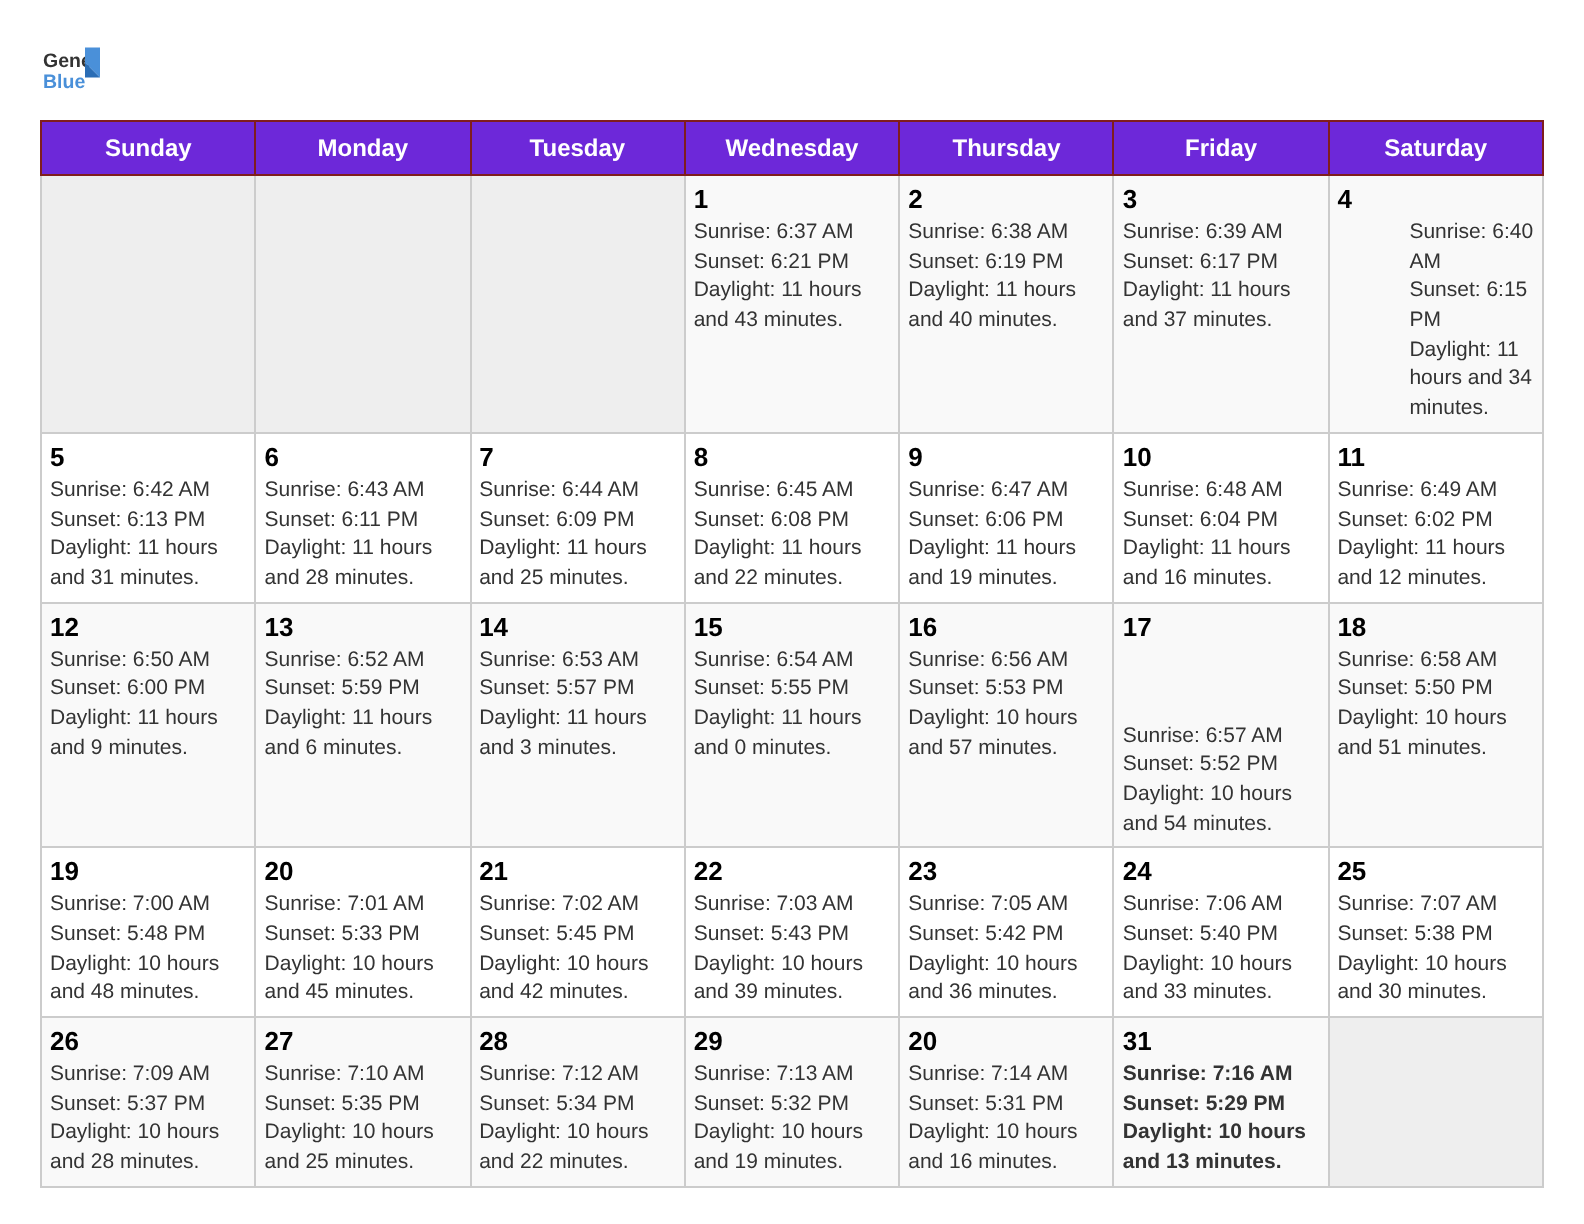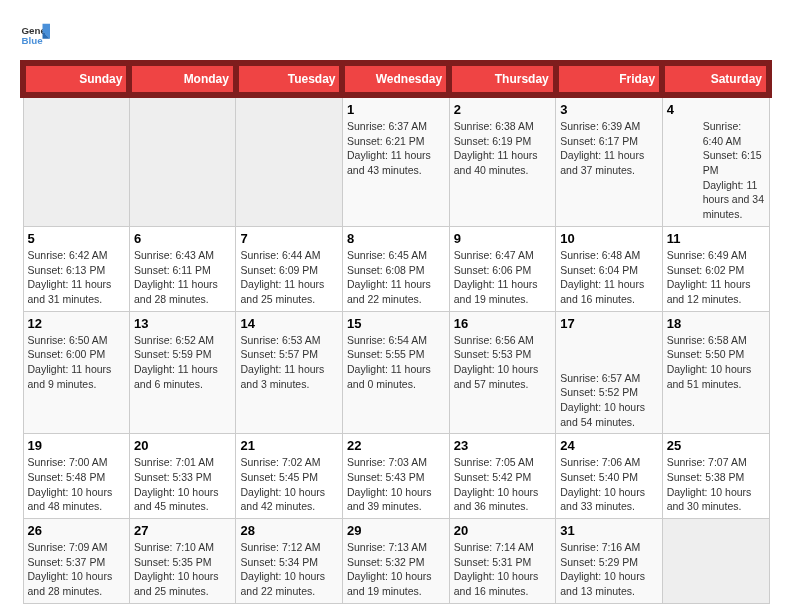--- a/index.html
+++ b/index.html
@@ -37,27 +37,27 @@
       font-size: 16px;
       font-weight: normal;
       color: #555;
     }
     table {
       width: 100%;
       border-collapse: collapse;
       font-size: 11px;
     }
     thead tr th {
-      background-color: #ef4444;
+      background-color: #6d28d9;
       color: #fff;
       padding: 6px 4px;
-      text-align: right;
+      text-align: center;
       font-size: 12px;
       font-weight: bold;
-      border: 6px solid #7f1d1d;
+      border: 1px solid #7f1d1d;
     }
     tbody tr td {
       border: 1px solid #ccc;
       padding: 4px;
       vertical-align: top;
       width: 107px;
       min-height: 80px;
       background: #fff;
     }
     tbody tr:nth-child(odd) td {
@@ -296,20 +296,20 @@
 Daylight: 10 hours and 19 minutes.</div>
         </td>
         <td>
           <span class="day-number">20</span>
           <div class="day-info" style="white-space: pre-line;">Sunrise: 7:14 AM
 Sunset: 5:31 PM
 Daylight: 10 hours and 16 minutes.</div>
         </td>
         <td>
           <span class="day-number">31</span>
-          <div class="day-info" style="white-space: pre-line;">Sunrise: 7:16 AM
+          <div class="day-info" style="white-space: pre-line; font-weight: bold;">Sunrise: 7:16 AM
 Sunset: 5:29 PM
 Daylight: 10 hours and 13 minutes.</div>
         </td>
         <td class="empty-cell"></td>
       </tr>
     </tbody>
 </table>
 
 </body></html>

